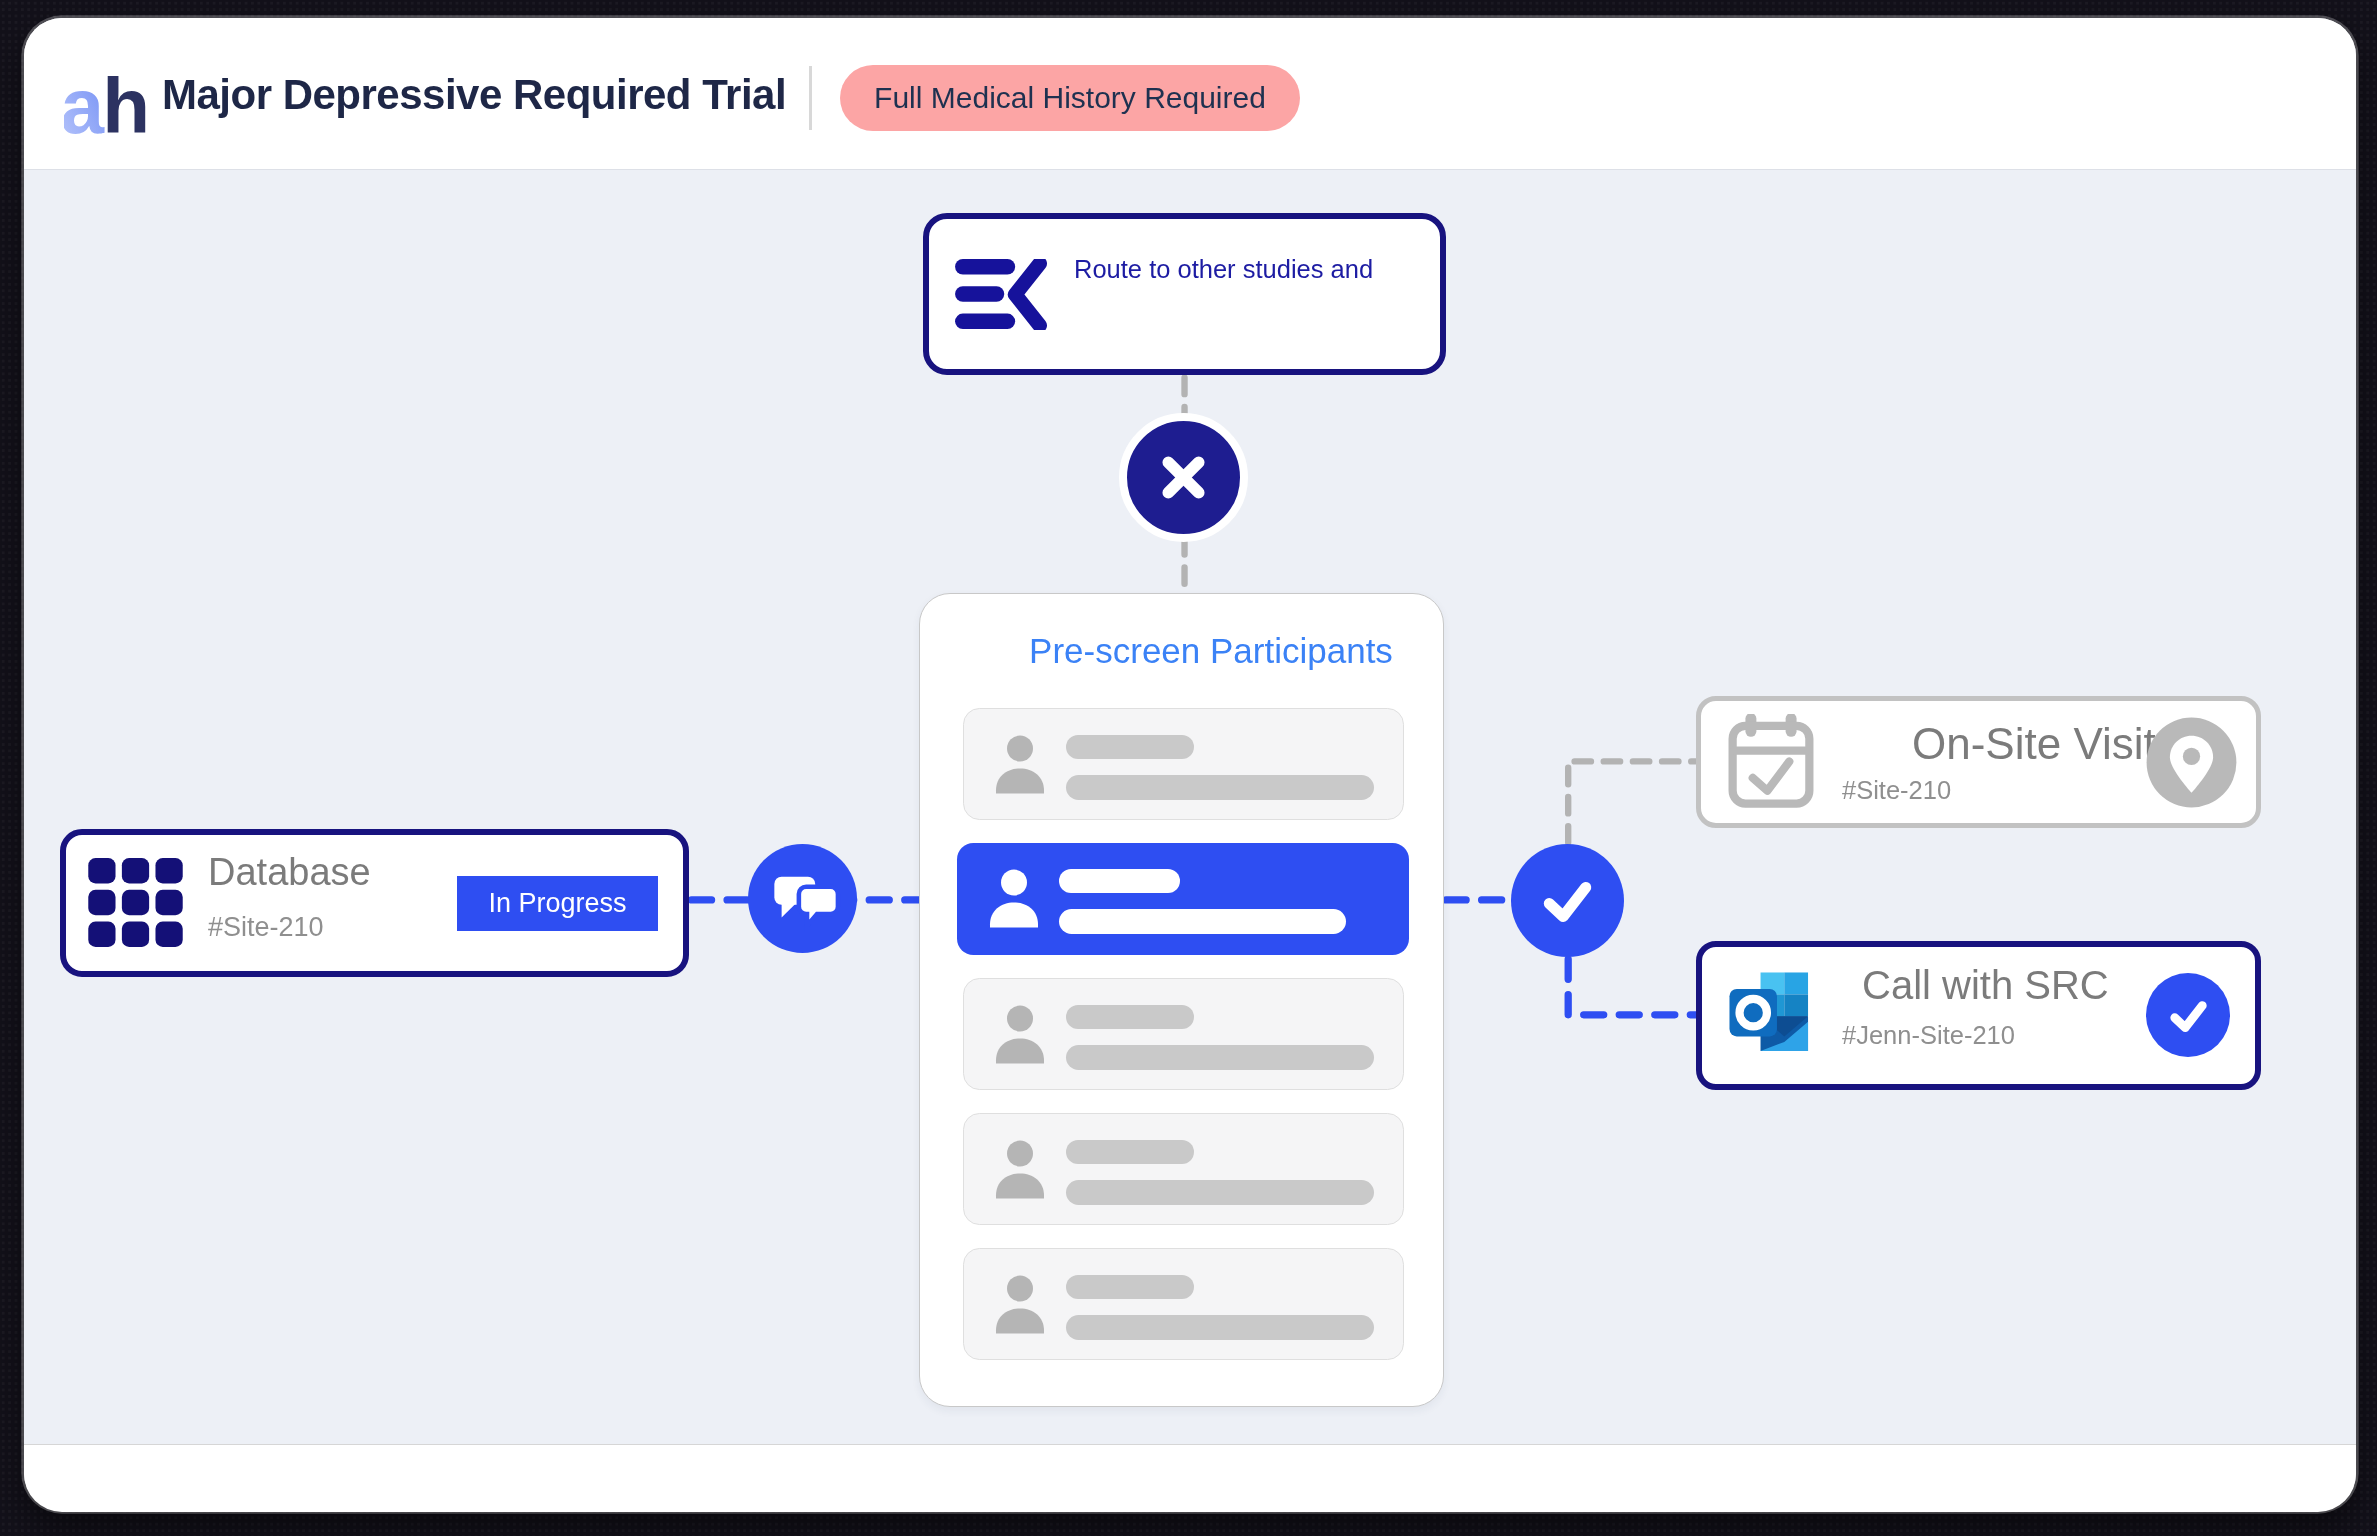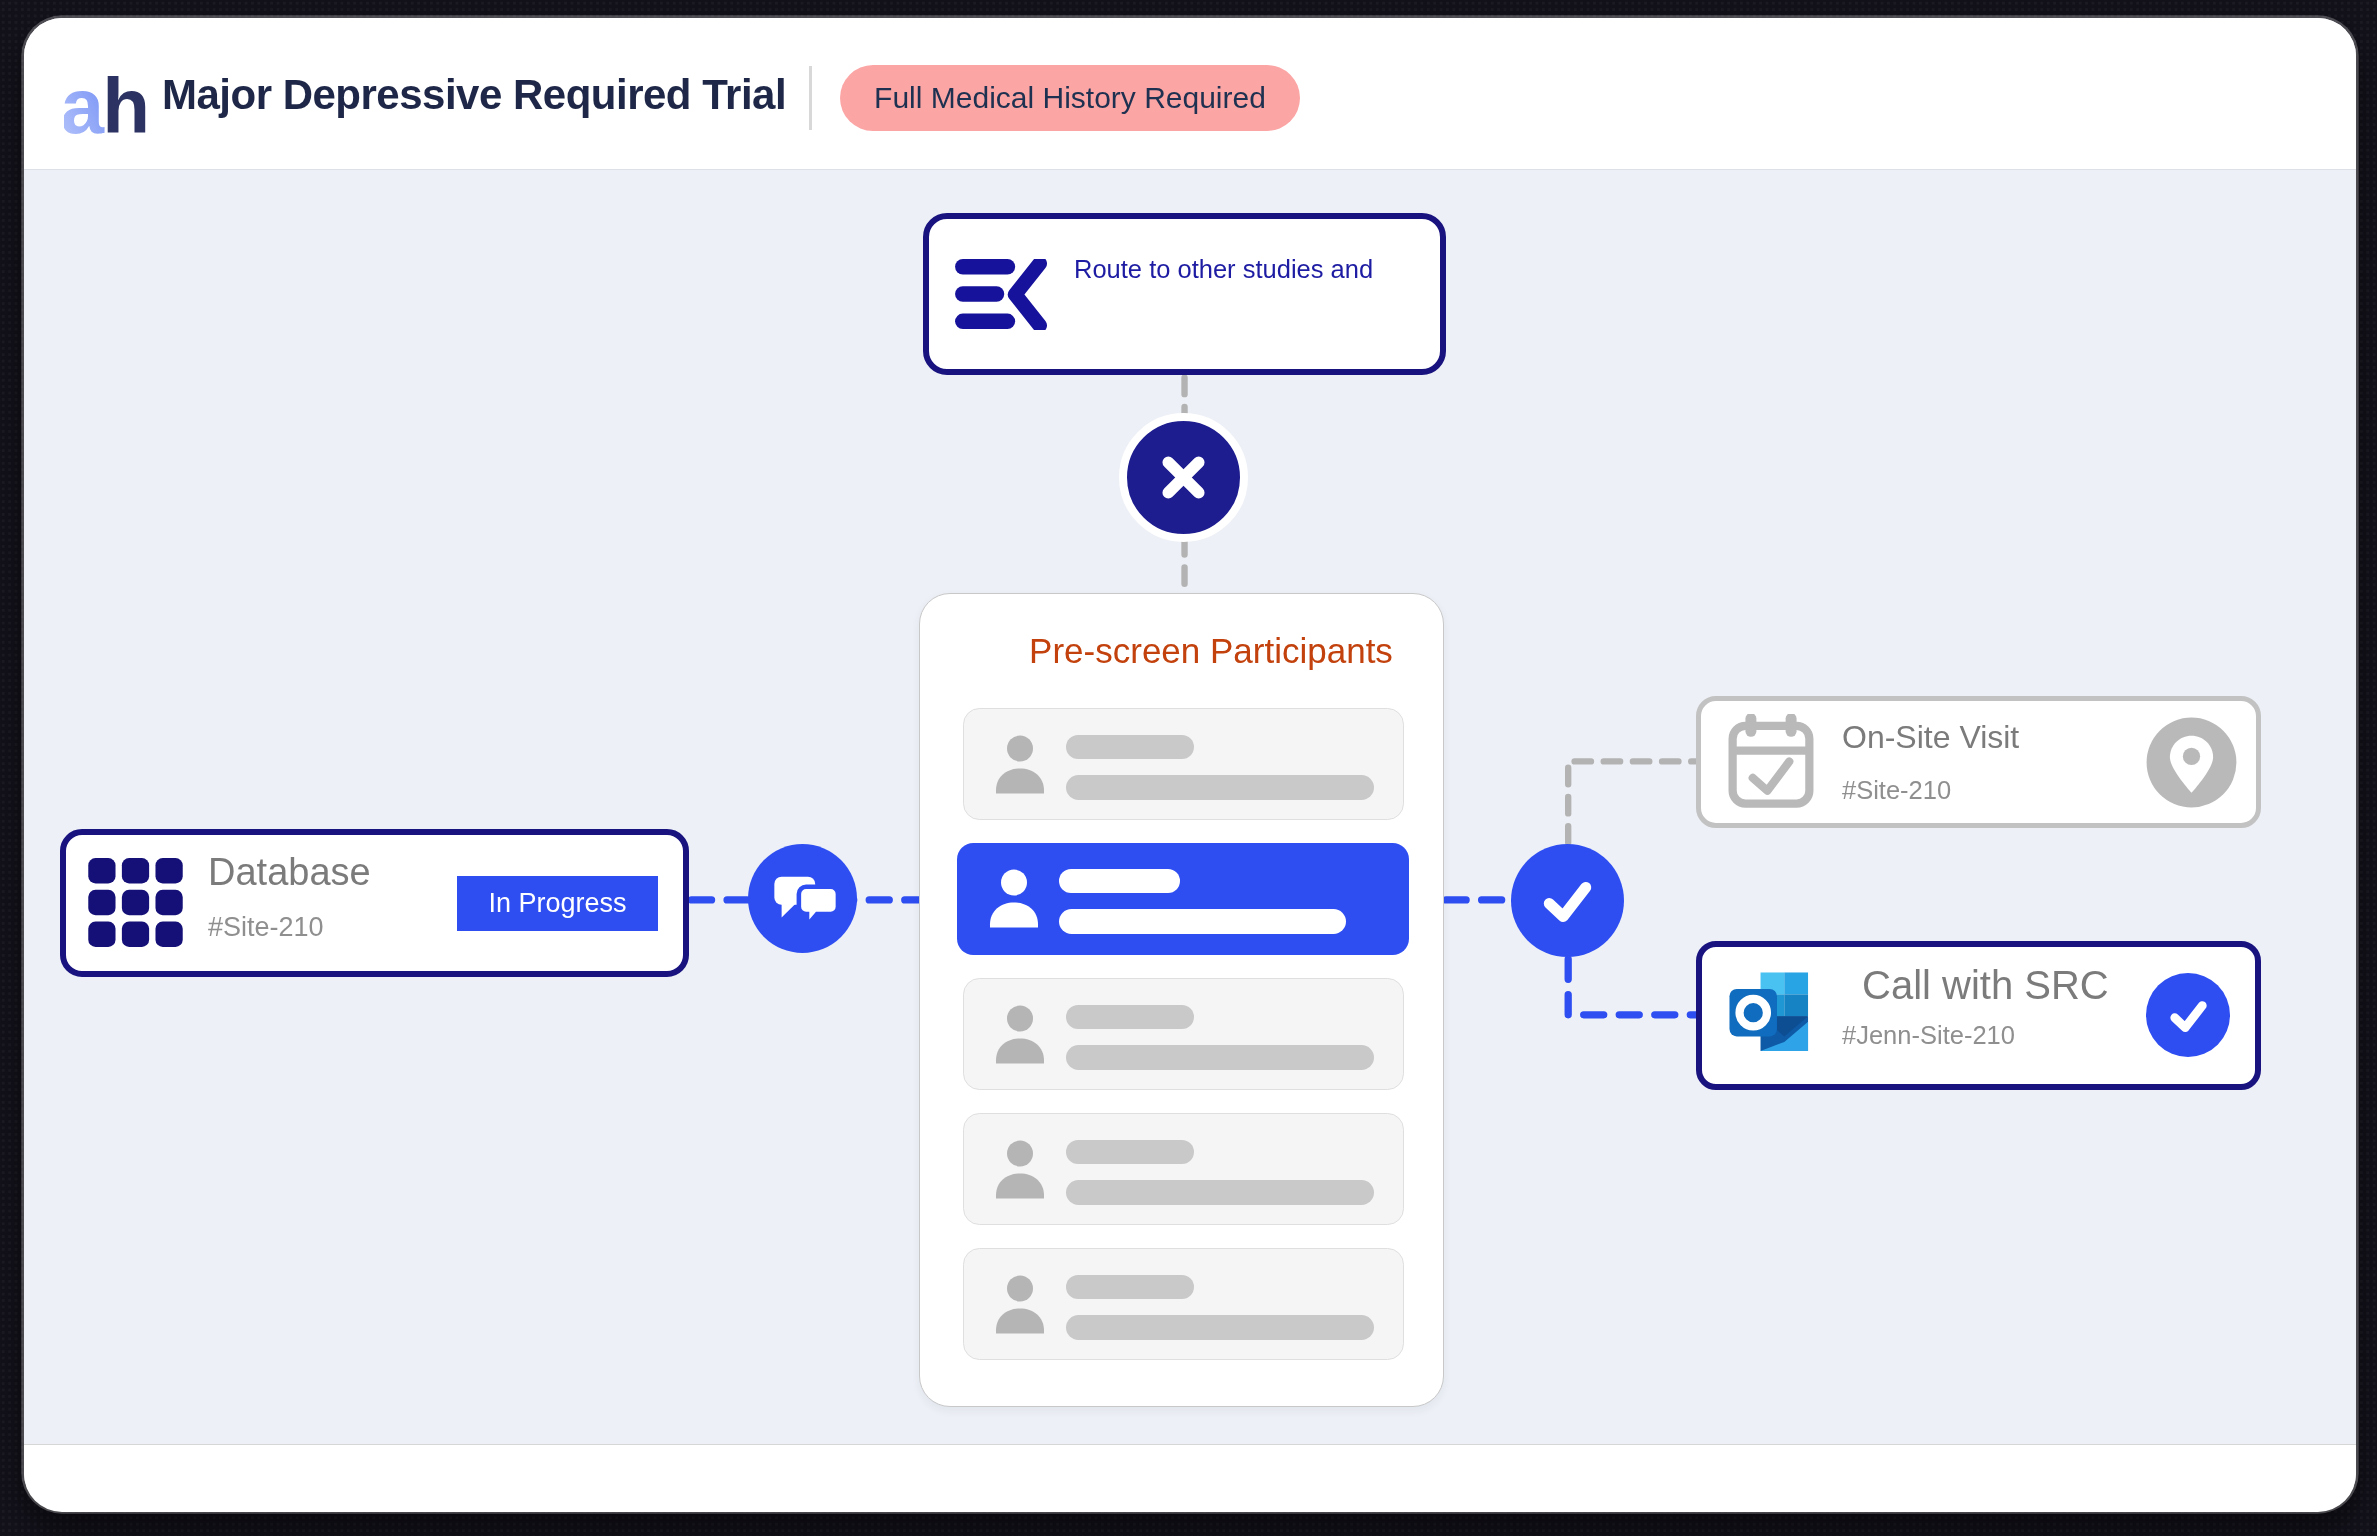--- a/index.html
+++ b/index.html
@@ -33,21 +33,21 @@
              border:6.4px solid #18137f;border-radius:24px;box-sizing:border-box;}
   .route-icon{left:955px;top:259px;width:93px;height:71px;}
   .route-text{left:1074px;top:248px;width:365px;font-size:25.5px;line-height:43px;
               color:#1d1ca3;white-space:nowrap;}
   .x-circle{left:1119px;top:413px;width:113px;height:113px;border-radius:50%;
             background:#1e1d90;border:8.2px solid #ffffff;box-sizing:content-box;
             display:flex;align-items:center;justify-content:center;}
   .panel{left:919px;top:593px;width:525px;height:814px;background:#fff;
          border:1.8px solid #c8c8c8;border-radius:31px;box-sizing:border-box;
          box-shadow:0 3.6px 9px rgba(40,50,80,.06);}
-  .panel-title{left:919px;top:631px;width:584px;text-align:center;font-size:35px;color:#c2410c;}
+  .panel-title{left:919px;top:631px;width:584px;text-align:center;font-size:35px;color:#3b82f6;}
   .rows{left:957px;top:708px;width:452px;}
   .p-row{position:relative;height:112px;border-radius:16.4px;background:#f5f5f6;
          border:1.8px solid #dfdfdf;margin:0 5.5px 23px;box-sizing:border-box;}
   .p-row.selected{margin:0 0 23px;background:#2e4ef2;border:none;}
   .p-person{position:absolute;left:24.6px;top:20px;width:64px;height:69px;fill:#b5b5b5;}
   .selected .p-person{fill:#ffffff;}
   .p-bar{position:absolute;left:102px;height:24.6px;border-radius:12.8px;background:#c9c9c9;}
   .p-bar1{top:25.5px;width:128px;}
   .p-bar2{top:66px;width:308px;}
   .selected .p-bar{background:#ffffff;}
@@ -59,21 +59,21 @@
   .db-box{left:60px;top:829px;width:629px;height:148px;background:#fff;
           border:6.4px solid #18137f;border-radius:22px;box-sizing:border-box;}
   .db-grid{left:88px;top:858px;width:95px;height:89px;}
   .db-title{left:208px;top:851px;font-size:38px;color:#7b7b7b;white-space:nowrap;}
   .db-sub{left:208px;top:912px;font-size:27px;color:#8f8f8f;white-space:nowrap;}
   .db-btn{left:457px;top:876px;width:201px;height:55px;border-radius:0;background:#2e4ef2;
           color:#fff;font-size:27px;display:flex;align-items:center;justify-content:center;white-space:nowrap;}
   .onsite-box{left:1696px;top:696px;width:565px;height:132px;background:#fff;
               border:5.5px solid #c2c2c2;border-radius:20px;box-sizing:border-box;}
   .cal-icon{left:1727px;top:714px;width:88px;height:95px;}
-  .onsite-title{left:1842px;top:719px;font-size:32px;color:#7b7b7b;white-space:nowrap;}
+  .onsite-title{left:1912px;top:719px;font-size:44px;color:#7b7b7b;white-space:nowrap;}
   .onsite-sub{left:1842px;top:776px;font-size:25.5px;color:#8f8f8f;white-space:nowrap;}
   .pin-icon{left:2144px;top:715px;width:95px;height:95px;}
   .call-box{left:1696px;top:941px;width:565px;height:149px;background:#fff;
             border:6.4px solid #18137f;border-radius:20px;box-sizing:border-box;}
   .ol-icon{left:1724px;top:967px;width:95px;height:95px;}
   .call-title{left:1842px;top:963px;font-size:40px;color:#7b7b7b;white-space:nowrap;margin-left:20px;}
   .call-sub{left:1842px;top:1021px;font-size:25.5px;color:#8f8f8f;white-space:nowrap;}
   .done-circle{left:2146px;top:973px;width:84px;height:84px;border-radius:50%;background:#2e4ef2;
                display:flex;align-items:center;justify-content:center;}
 </style>

